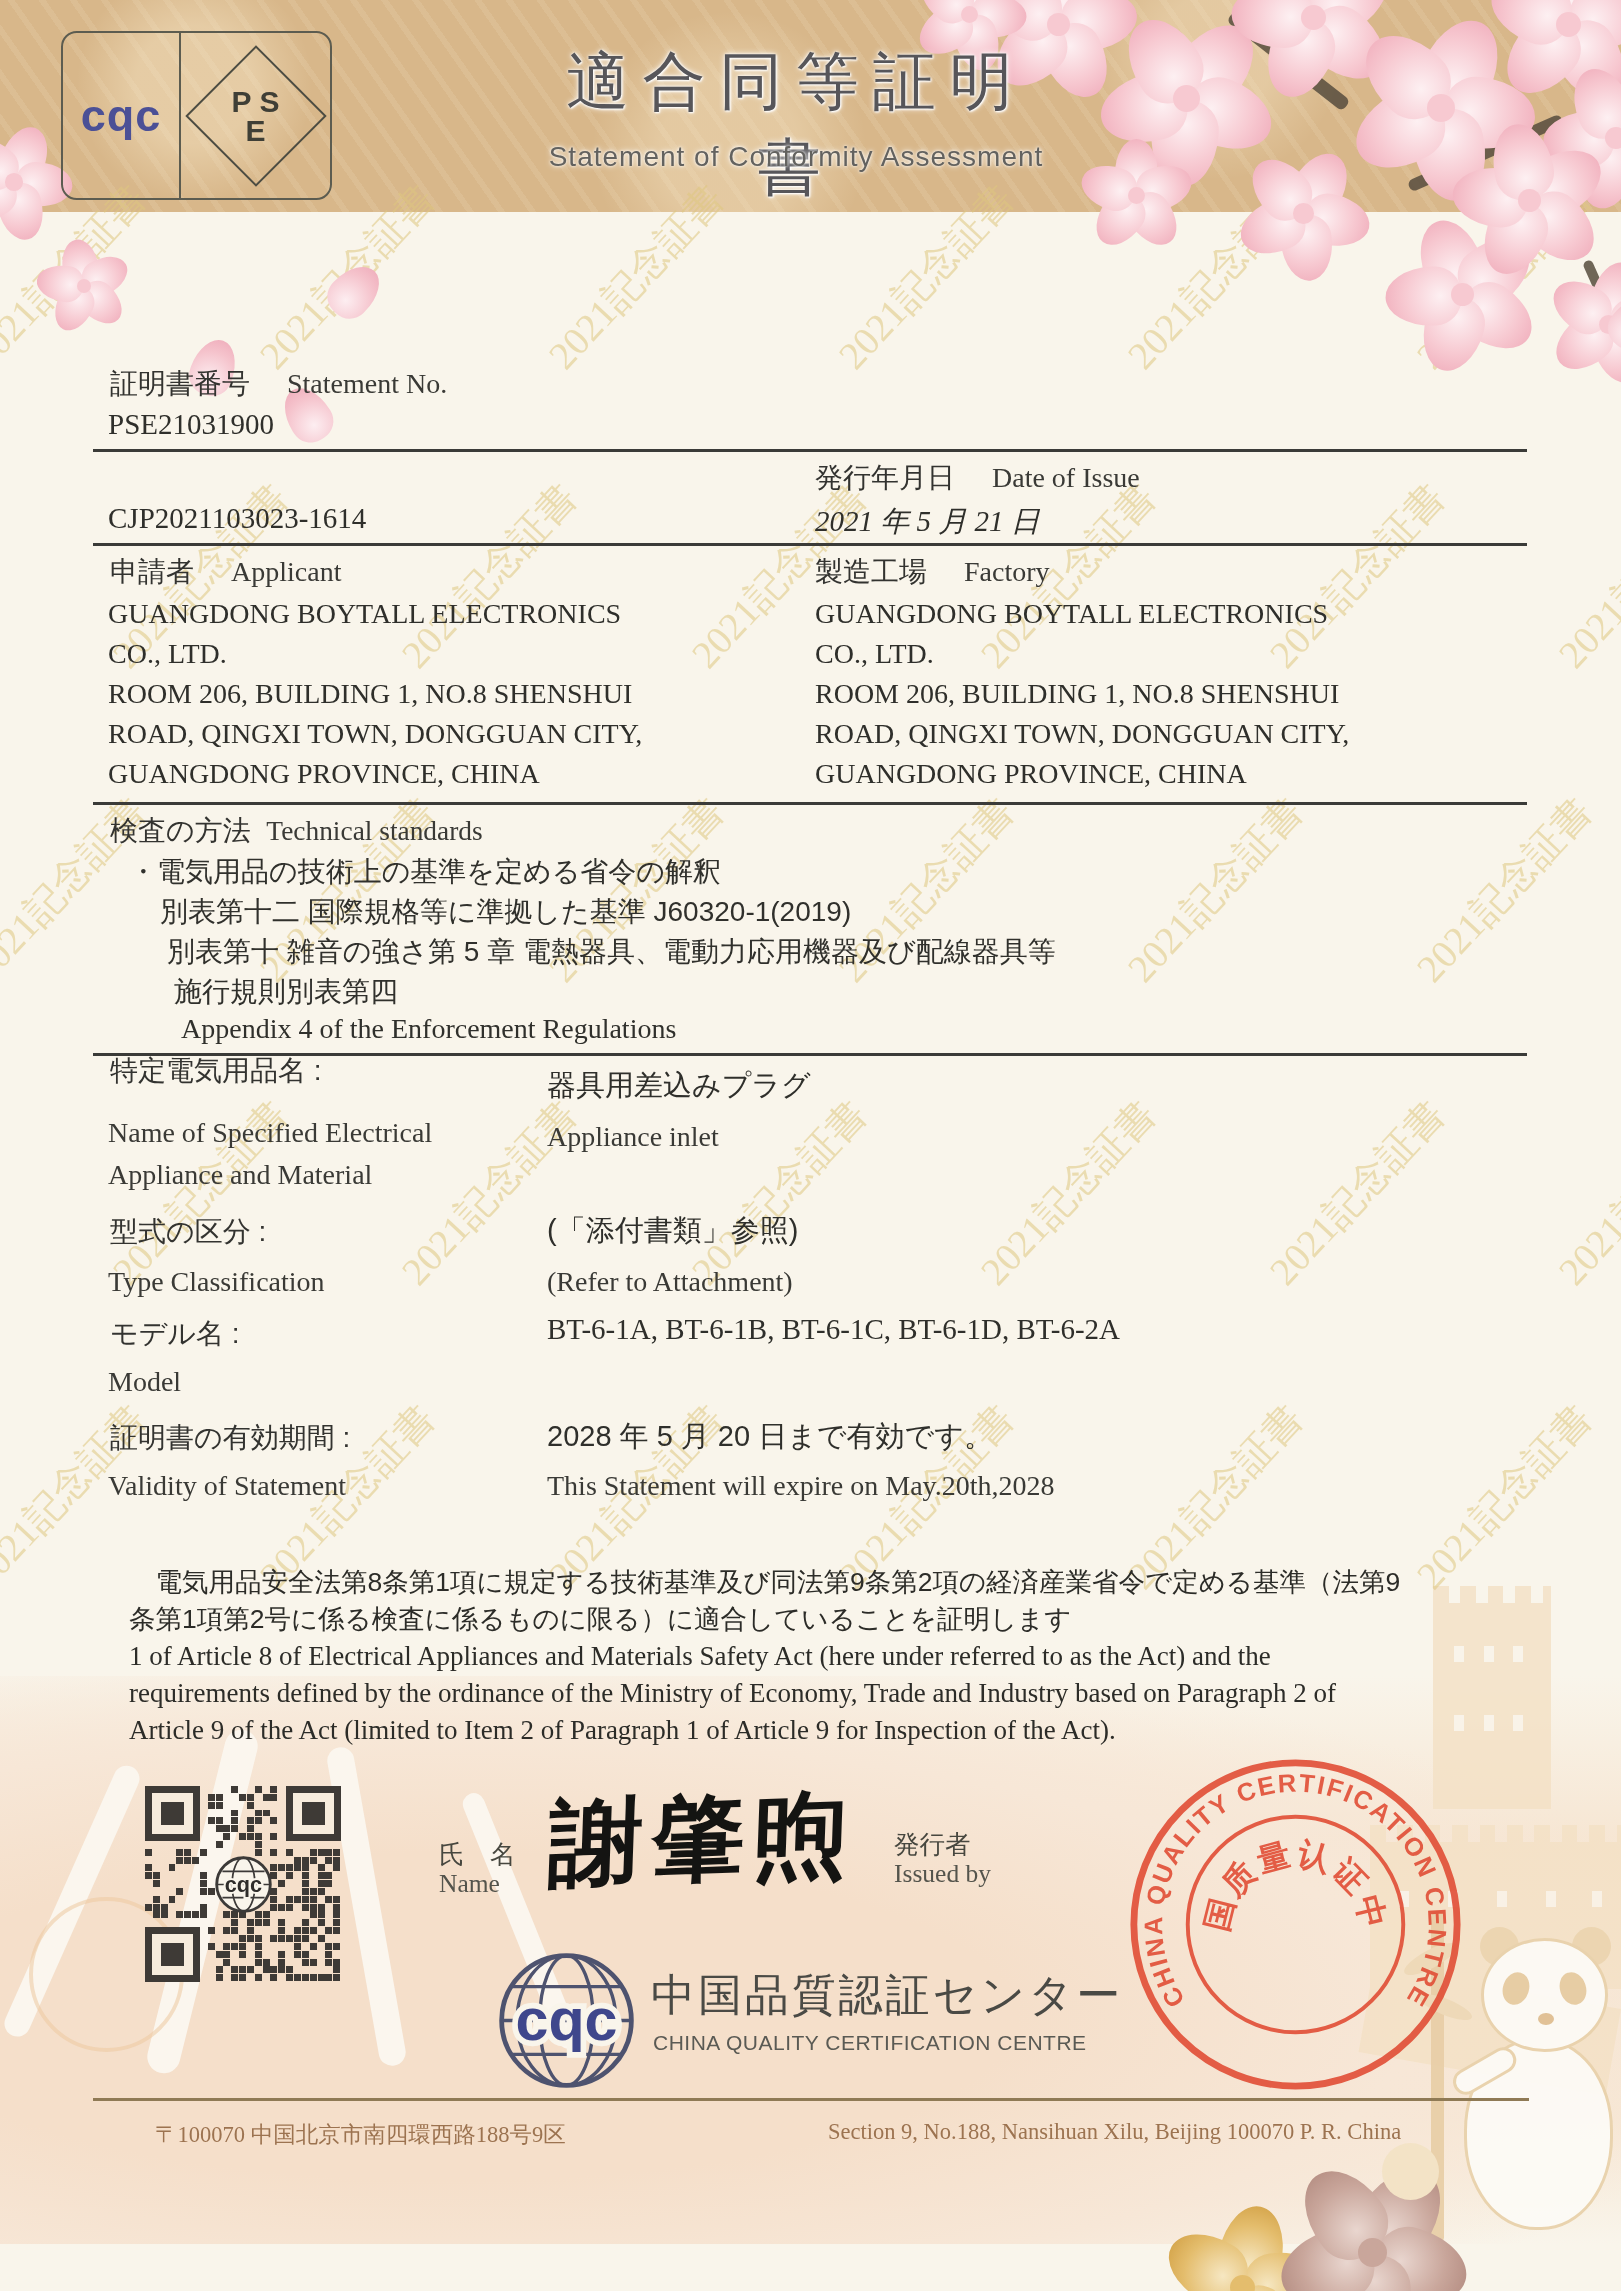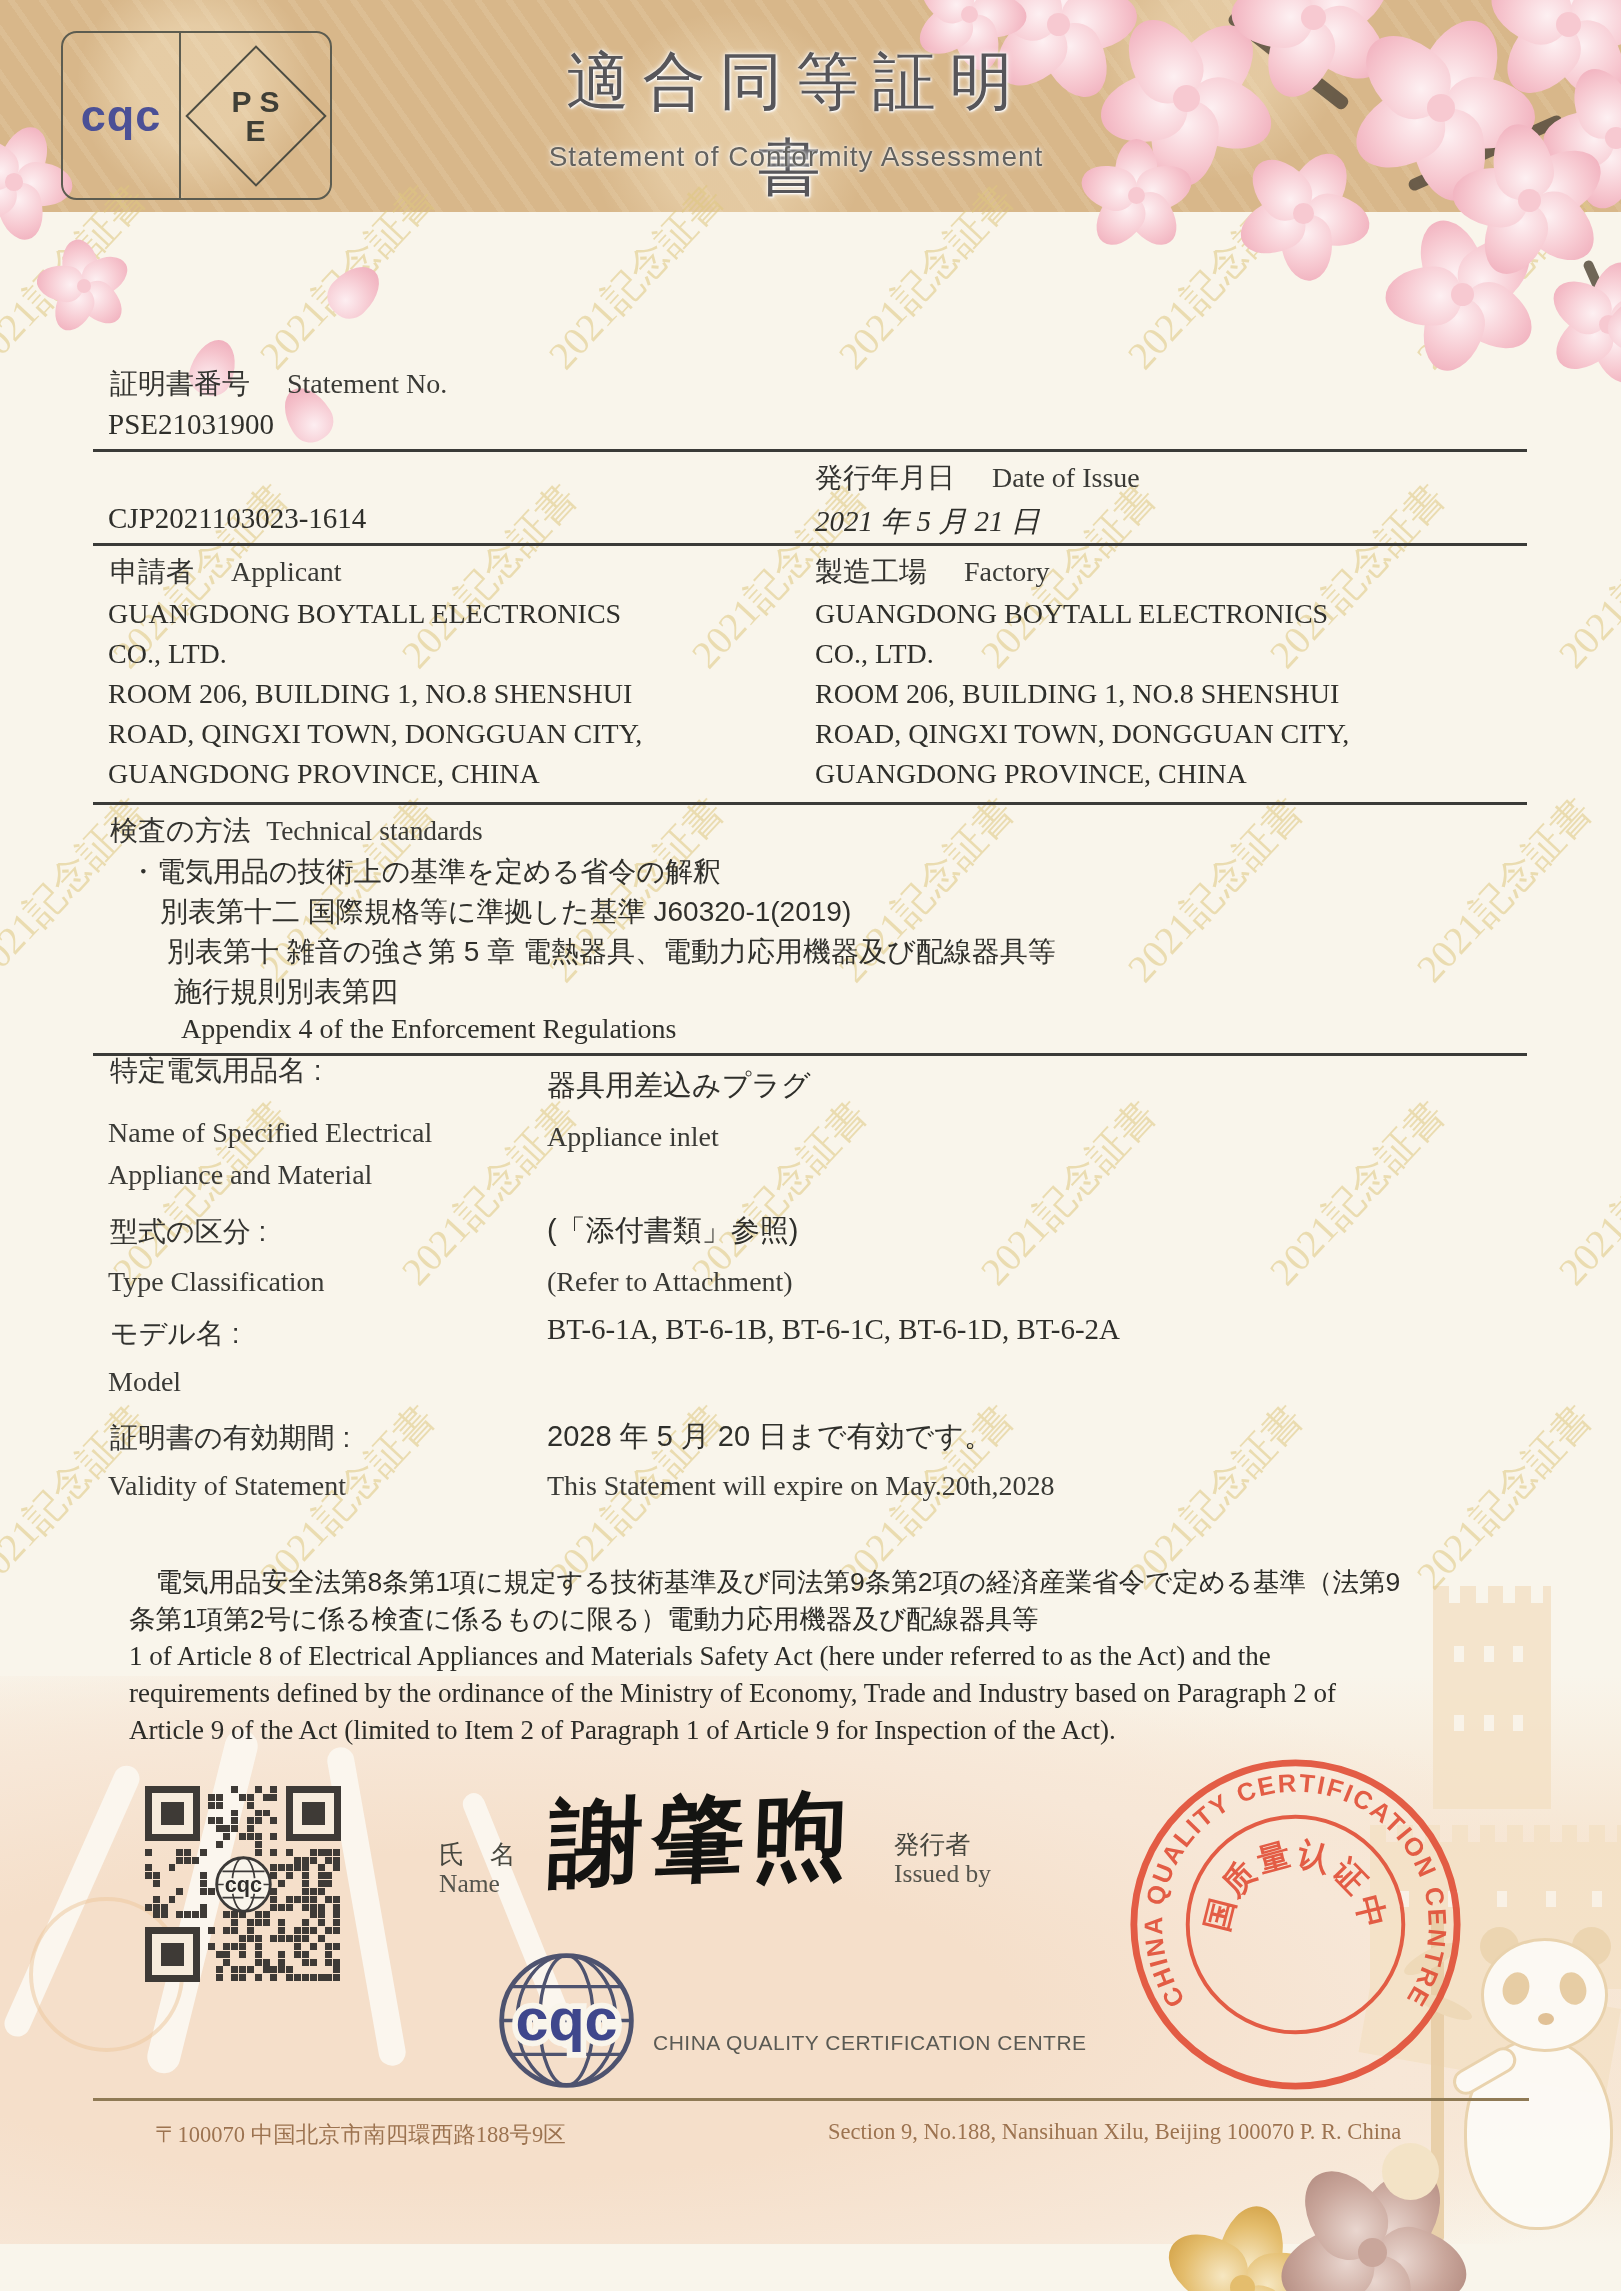--- a/index.html
+++ b/index.html
@@ -369,21 +369,21 @@
   <div class="abs val z4" style="left:547px;top:1313px;">BT-6-1A, BT-6-1B, BT-6-1C, BT-6-1D, BT-6-2A</div>
   <div class="abs el z4" style="left:108px;top:1366px;margin:0;">Model</div>
 
   <div class="abs jl z4" style="left:110px;top:1419px;">証明書の有効期間 :</div>
   <div class="abs jval z4" style="left:547px;top:1417px;">2028 年 5 月 20 日まで有効です。</div>
   <div class="abs el z4" style="left:108px;top:1470px;margin:0;">Validity of Statement</div>
   <div class="abs el z4" style="left:547px;top:1470px;margin:0;">This Statement will expire on May.20th,2028</div>
 
   <div class="abs decl" style="left:129px;top:1564px;width:1372px;">
     <div class="jp">　電気用品安全法第8条第1項に規定する技術基準及び同法第9条第2項の経済産業省令で定める基準（法第9</div>
-    <div class="jp">条第1項第2号に係る検査に係るものに限る）電動力応用機器及び配線器具等</div>
+    <div class="jp">条第1項第2号に係る検査に係るものに限る）に適合していることを証明します</div>
     <div class="en">1 of Article 8 of Electrical Appliances and Materials Safety Act (here under referred to as the Act) and the</div>
     <div class="en">requirements defined by the ordinance of the Ministry of Economy, Trade and Industry based on Paragraph 2 of</div>
     <div class="en">Article 9 of the Act (limited to Item 2 of Paragraph 1 of Article 9 for Inspection of the Act).</div>
   </div>
 
   <div class="qr" id="qr">
     <div class="finder" style="left:0;top:0;"></div>
     <div class="finder" style="right:0;top:0;"></div>
     <div class="finder" style="left:0;bottom:0;"></div>
     <svg class="qr-logo" viewBox="0 0 100 100">
@@ -596,20 +596,21 @@
 
   <svg class="abs z4" style="left:496px;top:1950px;width:141px;height:141px;" viewBox="0 0 100 100">
     <circle cx="50" cy="50" r="46" fill="none" stroke="#4e536f" stroke-width="3.4"></circle>
     <ellipse cx="50" cy="50" rx="19" ry="46" fill="none" stroke="#4e536f" stroke-width="2.4"></ellipse>
     <ellipse cx="50" cy="50" rx="35" ry="46" fill="none" stroke="#4e536f" stroke-width="2.4"></ellipse>
     <line x1="4" y1="50" x2="96" y2="50" stroke="#4e536f" stroke-width="2.4"></line>
     <line x1="11" y1="26" x2="89" y2="26" stroke="#4e536f" stroke-width="2.4"></line>
     <line x1="11" y1="74" x2="89" y2="74" stroke="#4e536f" stroke-width="2.4"></line>
     <text x="50" y="64" text-anchor="middle" font-size="42" font-weight="bold" fill="#3f478c" stroke="#f9f5eb" stroke-width="8" paint-order="stroke">cqc</text>
   </svg>
+  <div class="abs org-jp" style="left:651px;top:1966px;">中国品質認証センター</div>
   <div class="abs org-en" style="left:653px;top:2031px;">CHINA QUALITY CERTIFICATION CENTRE</div>
 
   <svg class="stamp" viewBox="0 0 344 344">
     <defs>
       <path id="ringPath" d="M 61 251 A 136 136 0 1 1 283 251"></path>
       <path id="innerPath" d="M 106 196 A 68 68 0 1 1 238 196"></path>
     </defs>
     <circle cx="172" cy="172" r="165" fill="none" stroke="#e14e36" stroke-width="7"></circle>
     <circle cx="172" cy="172" r="110" fill="none" stroke="#e14e36" stroke-width="4"></circle>
     <text font-size="26" font-weight="bold" fill="#e14e36" letter-spacing="2" font-family="Liberation Sans, sans-serif">

